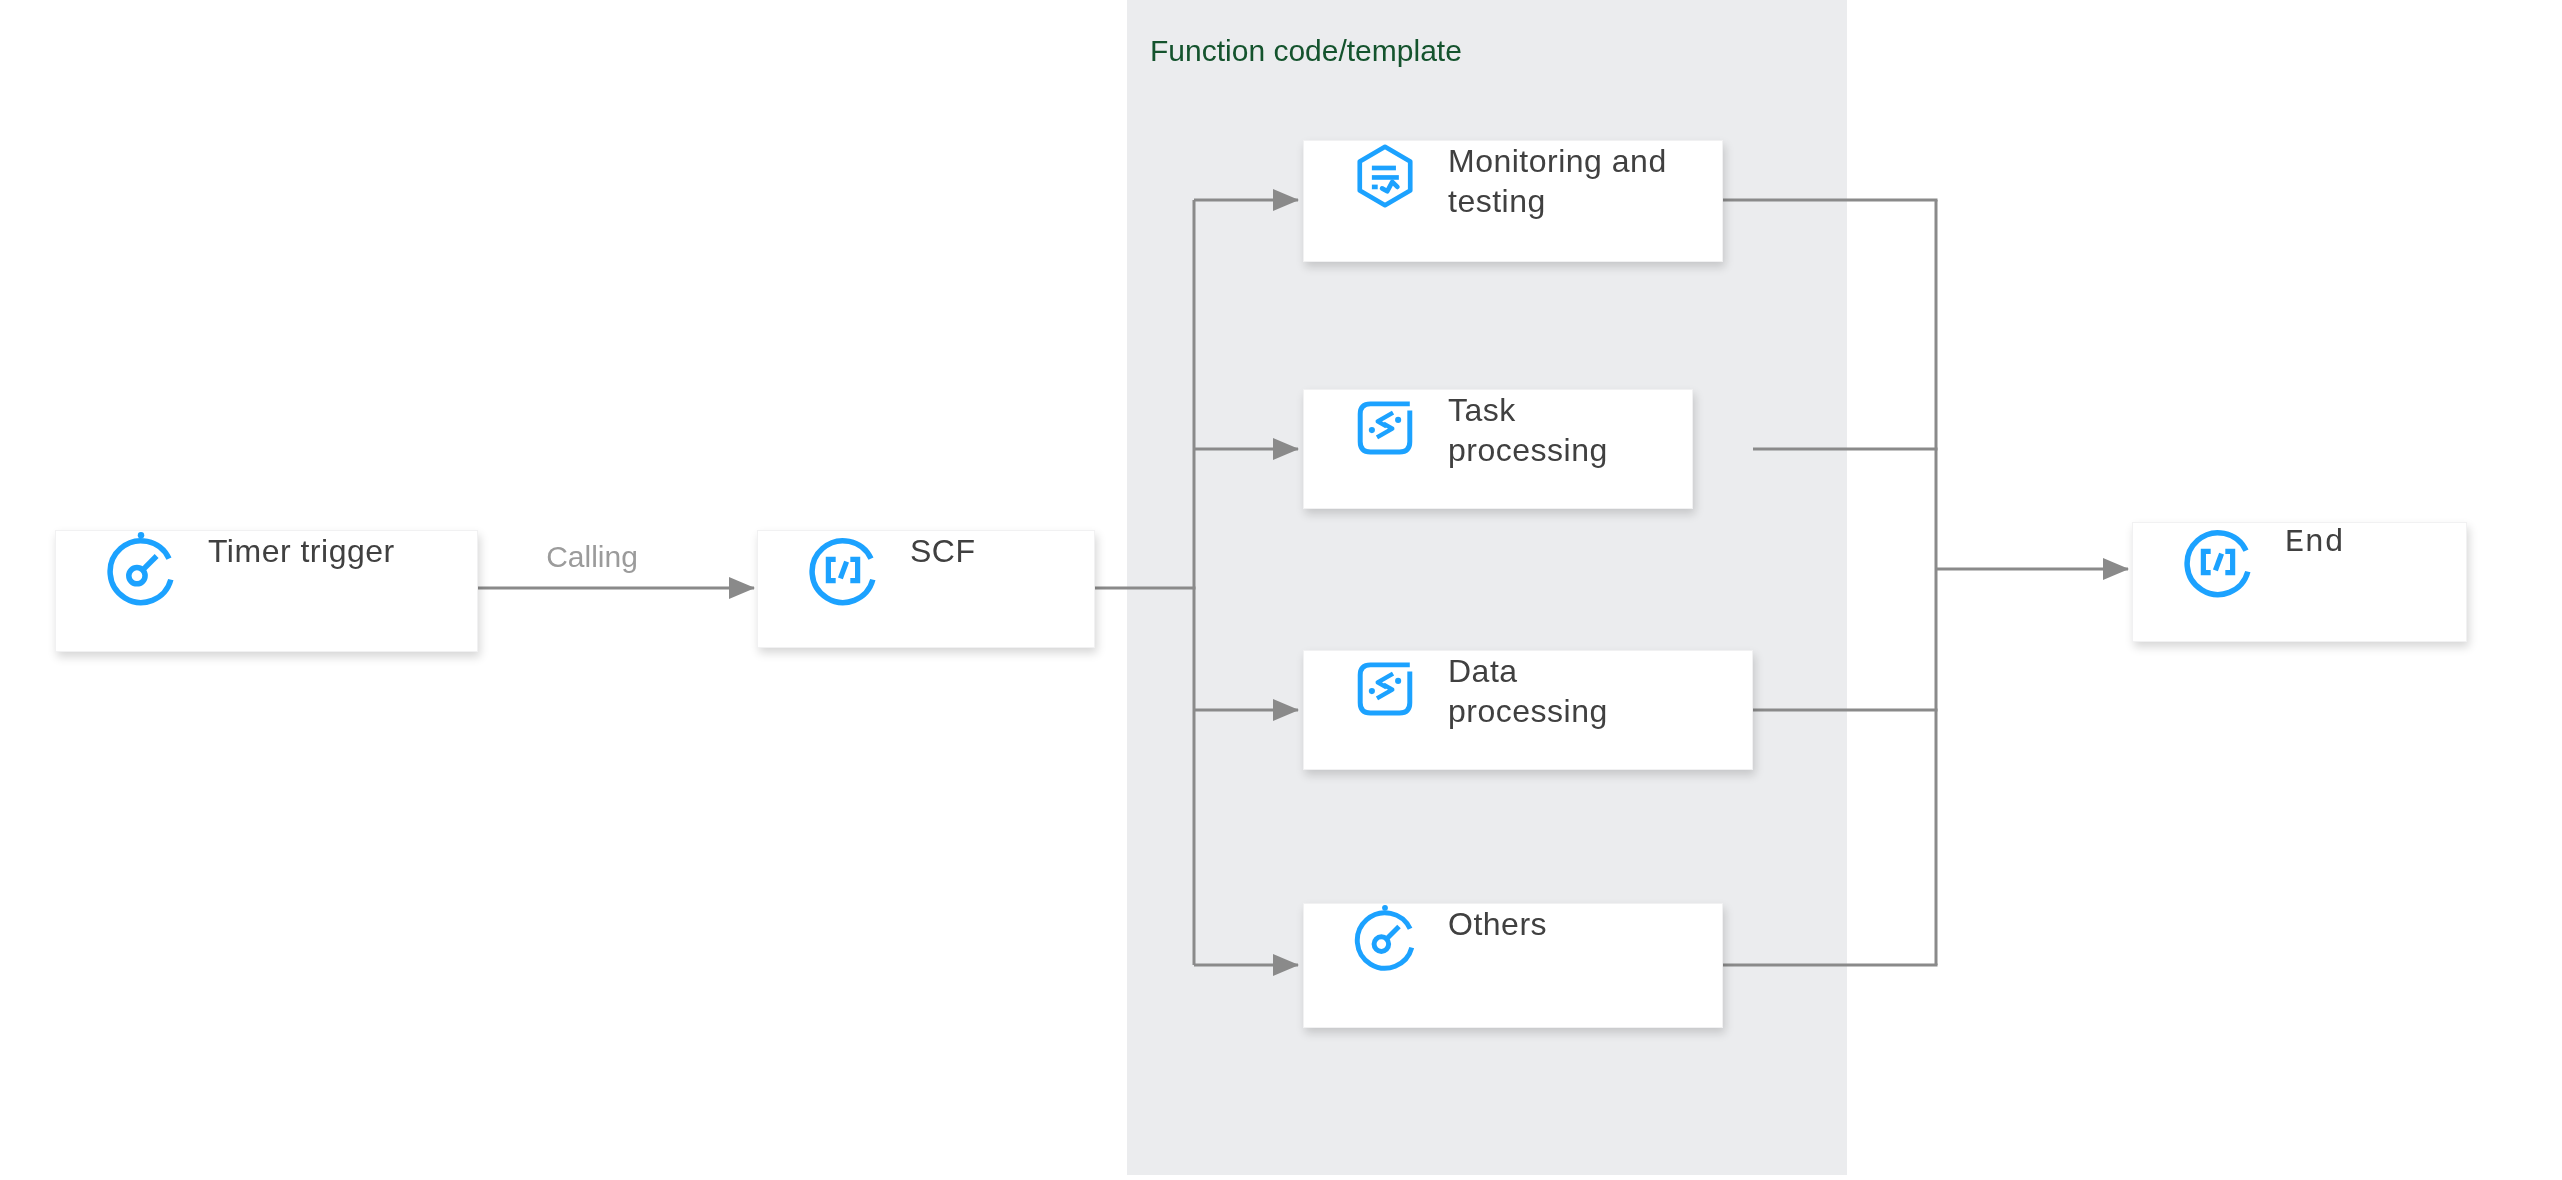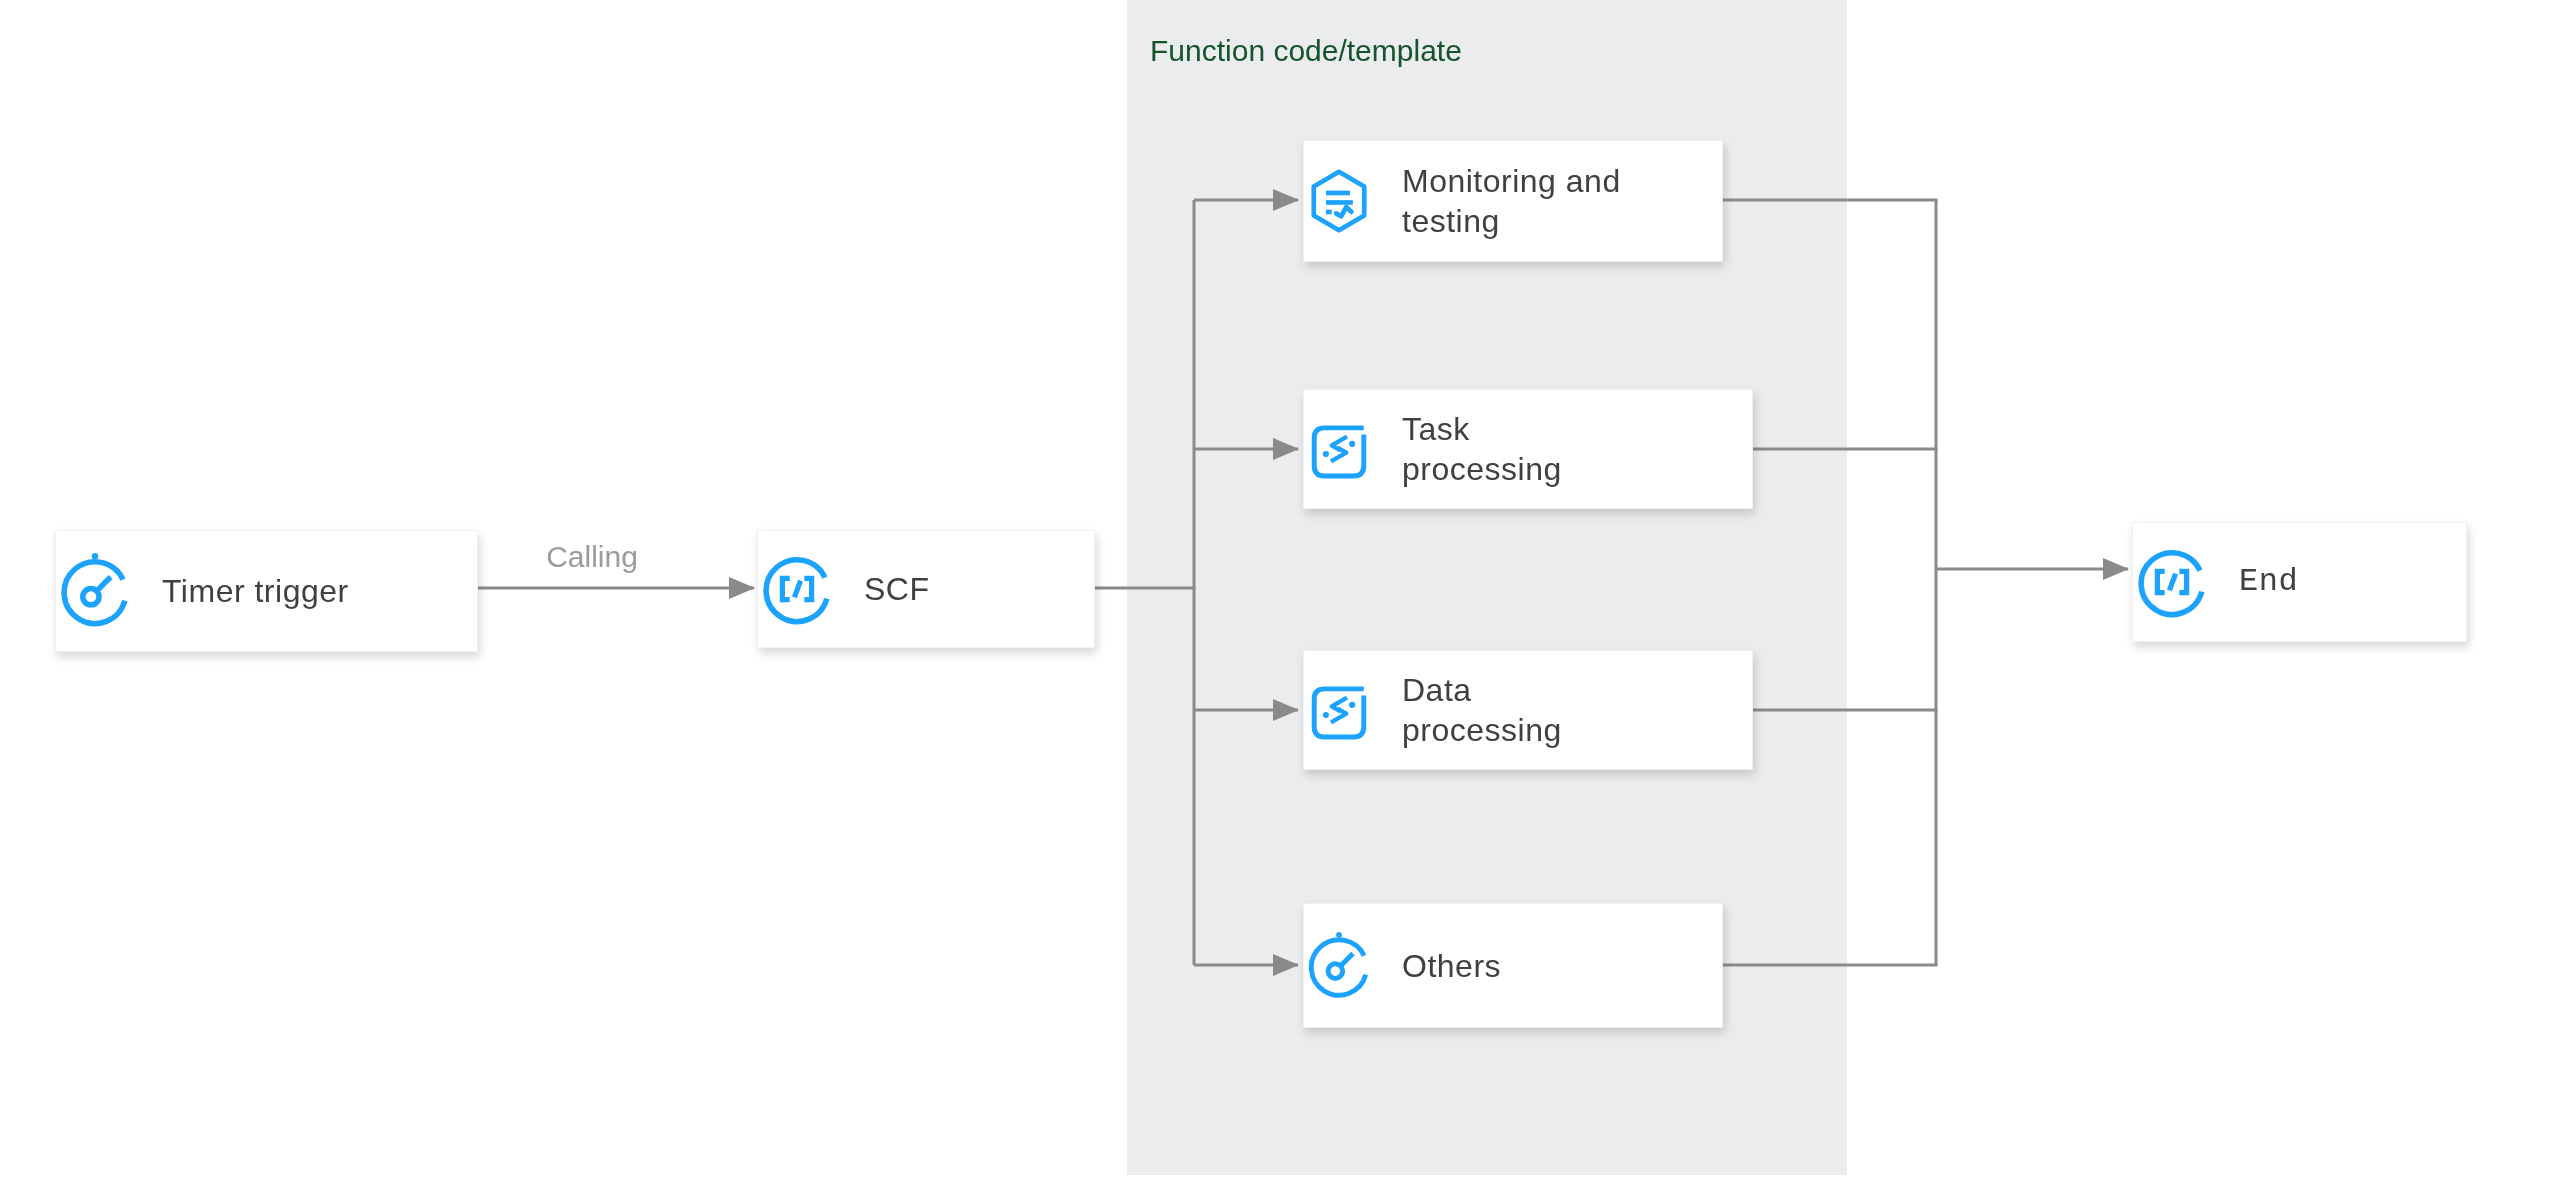--- a/index.html
+++ b/index.html
@@ -27,37 +27,38 @@
   
   svg.wires{
     position:absolute;left:0;top:0;z-index:1;
   }
   
   .node{
     position:absolute;
     background:#ffffff;
     border:1px solid #f1f1f2;
     box-sizing:border-box;
-    display:flex;align-items:center;
+    display:flex;
+    padding-left:46px;
     gap:28px;
     box-shadow:2px 5px 9px rgba(0,0,0,0.16);
     z-index:2;
   }
   .node .label{
     font-size:32px;line-height:40px;
     color:#404040;
     letter-spacing:0.5px;
   }
   .icon-wrap{display:inline-flex;flex-shrink:0;}
   .icon-lg{width:78px;height:78px;}
   .icon-md{width:70px;height:70px;}
   .node-timer {left:55px;  top:530px; width:423px; height:122px;}
   .node-scf   {left:757px; top:530px; width:338px; height:118px;}
   .node-mon   {left:1303px;top:140px; width:420px; height:122px;}
-  .node-task  {left:1303px;top:389px; width:450px; height:120px;}
+  .node-task  {left:1303px;top:389px; width:390px; height:120px;}
   .node-data  {left:1303px;top:650px; width:450px; height:120px;}
   .node-other {left:1303px;top:903px; width:420px; height:125px;}
   .node-end   {left:2132px;top:522px; width:335px; height:120px;font-family:Liberation Mono, monospace;}
   .wrap-label{width:230px;}
   .edge-label{
     position:absolute;
     left:592px;top:540px;
     transform:translateX(-50%);
     font-size:30px;color:#9b9b9b;
     white-space:nowrap;

